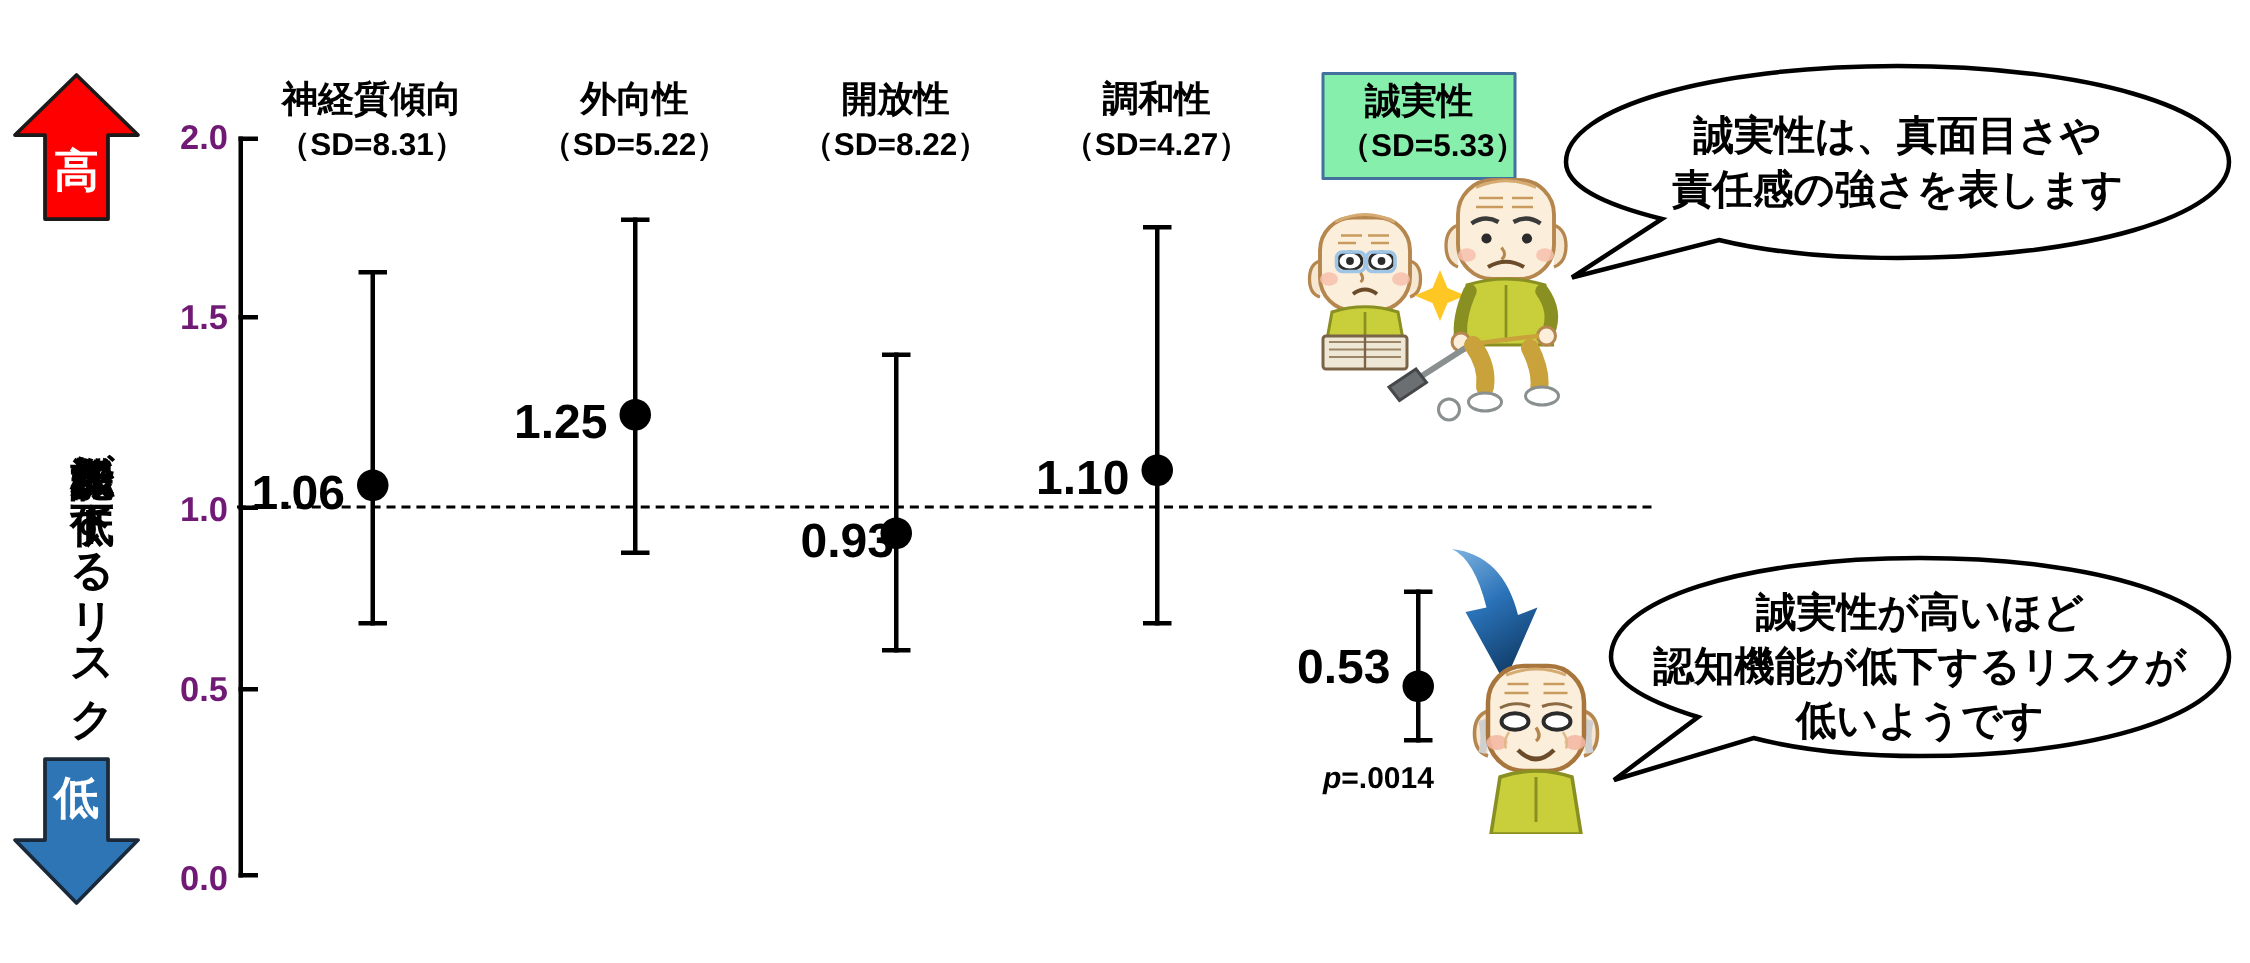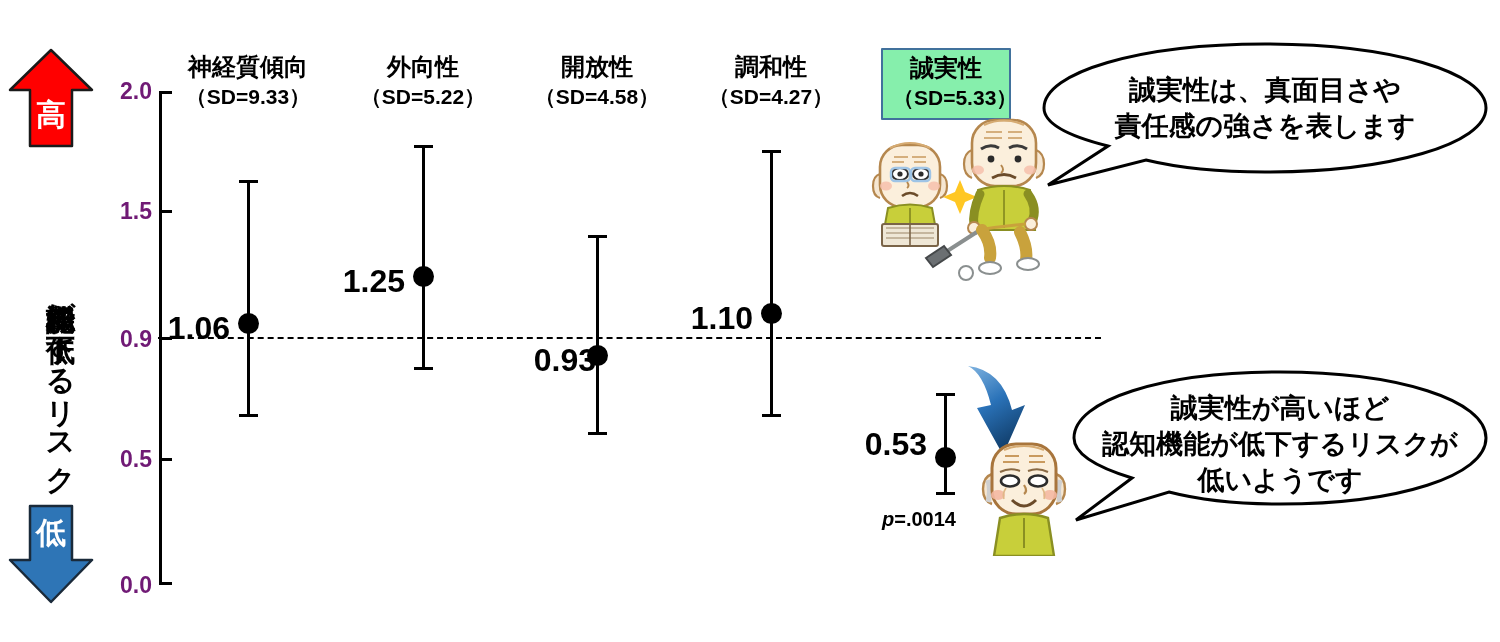--- a/index.html
+++ b/index.html
@@ -111,48 +111,48 @@
     <div class="arrow-box" style="top:454px;height:102px;">
       <svg width="86" height="102" viewBox="0 0 86 102">
         <polygon points="43,100 84,58 64,58 64,4 22,4 22,58 2,58" fill="#2e75b6" stroke="#1a2a3a" stroke-width="2.5" stroke-linejoin="round"></polygon>
       </svg>
       <div class="arrow-glyph-label" style="top:16px;">低</div>
     </div>
   </div>
 
   <div class="col-header abs" style="left:158px;top:52px;width:180px;">
     <div>神経質傾向</div>
-    <div class="sd">（SD=9.33）</div>
+    <div class="sd">（SD=8.31）</div>
   </div>
 
   <div class="col-header abs" style="left:333px;top:52px;width:180px;">
     <div>外向性</div>
     <div class="sd">（SD=5.22）</div>
   </div>
 
   <div class="col-header abs" style="left:507px;top:52px;width:180px;">
     <div>開放性</div>
-    <div class="sd">（SD=4.58）</div>
+    <div class="sd">（SD=8.22）</div>
   </div>
 
   <div class="col-header abs" style="left:681px;top:52px;width:180px;">
     <div>調和性</div>
     <div class="sd">（SD=4.27）</div>
   </div>
 
   <div class="col-header abs" id="header-conscientiousness" style="left:881px;top:48px;width:106px;">
     <div>誠実性</div>
     <div class="sd">（SD=5.33）</div>
   </div>
 
   <div class="abs" id="plot-area">
 
     <div class="ytick-label" style="top:8px;">2.0</div>
     <div class="ytick-label" style="top:128px;">1.5</div>
-    <div class="ytick-label" style="top:256px;">0.9</div>
+    <div class="ytick-label" style="top:256px;">1.0</div>
     <div class="ytick-label" style="top:376px;">0.5</div>
     <div class="ytick-label" style="top:502px;">0.0</div>
 
     <div class="axis-spine" style="left:59px;top:21px;width:3px;height:494px;"></div>
 
     <div class="tick-mark" style="top:21px;"></div>
     <div class="tick-mark" style="top:140px;"></div>
     <div class="tick-mark" style="top:267px;"></div>
     <div class="tick-mark" style="top:388px;"></div>
     <div class="tick-mark" style="top:512px;"></div>

